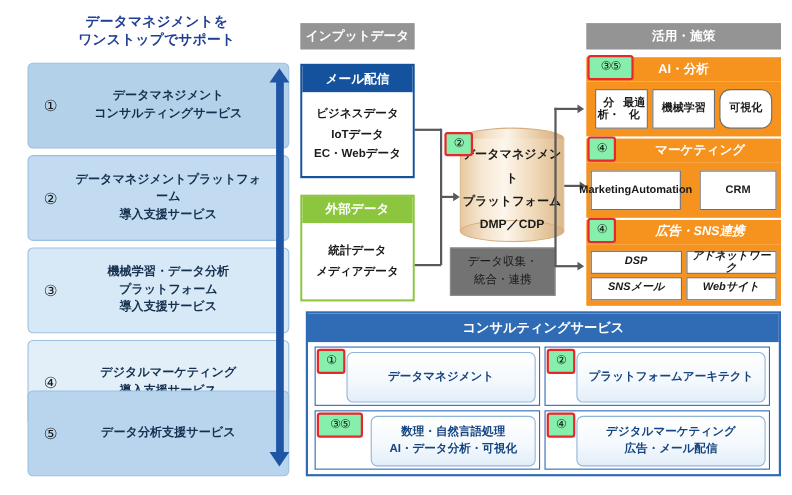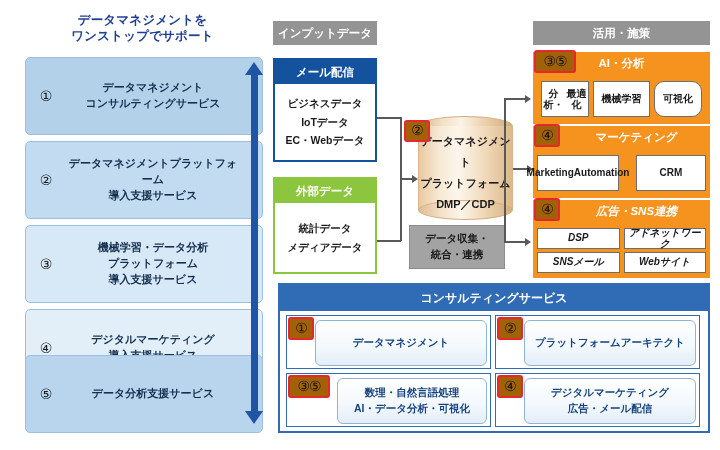--- a/index.html
+++ b/index.html
@@ -44,37 +44,36 @@
   .cyl-top{
     background:linear-gradient(90deg,#dcb586 0%,#f3e0c6 25%,#fbf3e6 45%,#e8cba3 75%,#d4ab7b 100%);
     border-radius:50%/50%;border:1px solid #d5ae80;
   }
   .cyl-bot{
     background:linear-gradient(90deg,#e0bd93 0%,#f4e3cb 25%,#fcf5ea 45%,#ead1ab 75%,#d6ae80 100%);
     border-radius:50%/50%;border:1px solid #d5ae80;
   }
   .cyl-label{font-size:11px;font-weight:bold;color:#1a1a1a;line-height:1.9;}
 
-  .plain-box{border:1px solid #8d8d8d;background:#a3a3a3;font-size:10.5px;font-weight:bold;color:#1a1a1a;line-height:1.5;}
+  .plain-box{border:1px solid #8d8d8d;background:#737373;font-size:10.5px;font-weight:normal;color:#1a1a1a;line-height:1.5;}
 
   
   .or-hdr{background:#f6921e;color:#ffffff;font-weight:bold;font-size:11.5px;}
   .or-body{background:#f6921e;display:flex;align-items:center;justify-content:center;gap:4px;padding:3px 4px;}
   .or-body.col{flex-direction:column;gap:3px;}
   .or-row{display:flex;gap:4px;width:100%;justify-content:center;}
   .chip{background:#fff;border:1px solid #6e6e6e;font-size:10px;font-weight:bold;color:#1a1a1a;
     display:flex;align-items:center;justify-content:center;text-align:center;line-height:1.15;}
 
   
   .redtag{
-    border:2px solid #e8272c;background:#a16207;border-radius:3px;
+    border:2px solid #e8272c;background:#86efac;border-radius:3px;
     display:flex;align-items:center;justify-content:center;
-    font-size:14px;color:#111;letter-spacing:-1px;line-height:1;
+    font-size:11px;color:#111;letter-spacing:-1px;line-height:1;
     padding:0 1px;
-    font-family:Liberation Mono, monospace;
   }
 
   
   .cons-wrap{border:2px solid #2f6cb5;background:#ffffff;}
   .cons-hdr{background:#2f6cb5;color:#ffffff;font-weight:bold;font-size:12px;}
   .cons-card{
     border:1px solid #8fb4d9;border-radius:6px;
     background:linear-gradient(180deg,#ffffff 0%,#f4f9fd 55%,#e3eef8 100%);
     font-size:10.5px;font-weight:bold;color:#15447f;line-height:1.5;
   }

